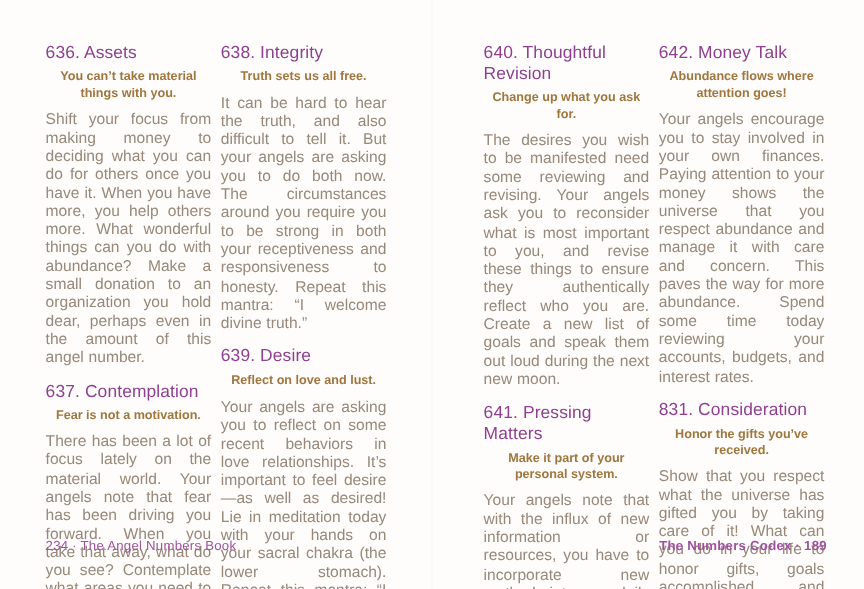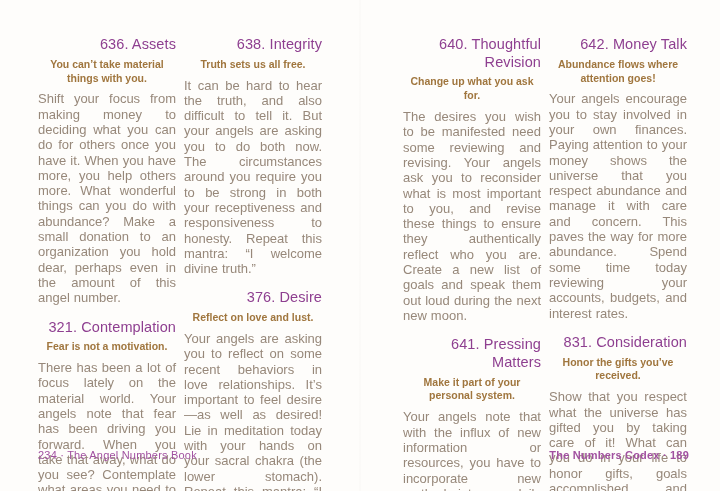--- a/index.html
+++ b/index.html
@@ -19,21 +19,21 @@
   .page.right { left: 403px; width: 287px; }
   .columns { display: flex; gap: 8px; }
   .col { width: 138px; flex: 0 0 138px; }
   .entry + .entry { margin-top: 13px; }
   .entry-title {
     margin: 0 0 4px 0;
     color: #8e3f90;
     font-size: 14.5px;
     line-height: 1.22;
     font-weight: 500;
-    text-align: right;
+    text-align: left;
     letter-spacing: 0.1px;
   }
   .entry-subtitle {
     margin: 0 0 6px 0;
     color: #a0763e;
     font-size: 10.5px;
     line-height: 1.32;
     font-weight: 700;
     text-align: center;
   }
@@ -73,33 +73,33 @@
 
 <div class="page left">
   <div class="columns">
     <div class="col">
       <div class="entry">
         <h3 class="entry-title">636. Assets</h3>
         <h4 class="entry-subtitle">You can’t take material things with you.</h4>
         <p class="entry-body">Shift your focus from making money to deciding what you can do for others once you have it. When you have more, you help others more. What wonderful things can you do with abundance? Make a small donation to an organization you hold dear, perhaps even in the amount of this angel number.</p>
       </div>
       <div class="entry">
-        <h3 class="entry-title">321. Contemplation</h3>
+        <h3 class="entry-title">637. Contemplation</h3>
         <h4 class="entry-subtitle">Fear is not a motivation.</h4>
         <p class="entry-body">There has been a lot of focus lately on the material world. Your angels note that fear has been driving you forward. When you take that away, what do you see? Contemplate what areas you need to revisit, as they have been touched by fear instead of love and faith.</p>
       </div>
     </div>
     <div class="col">
       <div class="entry">
         <h3 class="entry-title">638. Integrity</h3>
         <h4 class="entry-subtitle">Truth sets us all free.</h4>
         <p class="entry-body">It can be hard to hear the truth, and also difficult to tell it. But your angels are asking you to do both now. The circumstances around you require you to be strong in both your receptiveness and responsiveness to honesty. Repeat this mantra: “I welcome divine truth.”</p>
       </div>
       <div class="entry">
-        <h3 class="entry-title">376. Desire</h3>
+        <h3 class="entry-title">639. Desire</h3>
         <h4 class="entry-subtitle">Reflect on love and lust.</h4>
         <p class="entry-body">Your angels are asking you to reflect on some recent behaviors in love relationships. It’s important to feel desire—as well as desired! Lie in meditation today with your hands on your sacral chakra (the lower stomach). Repeat this mantra: “I am desire.”</p>
       </div>
     </div>
   </div>
 </div>
 
 <div class="page right">
   <div class="columns">
     <div class="col">

